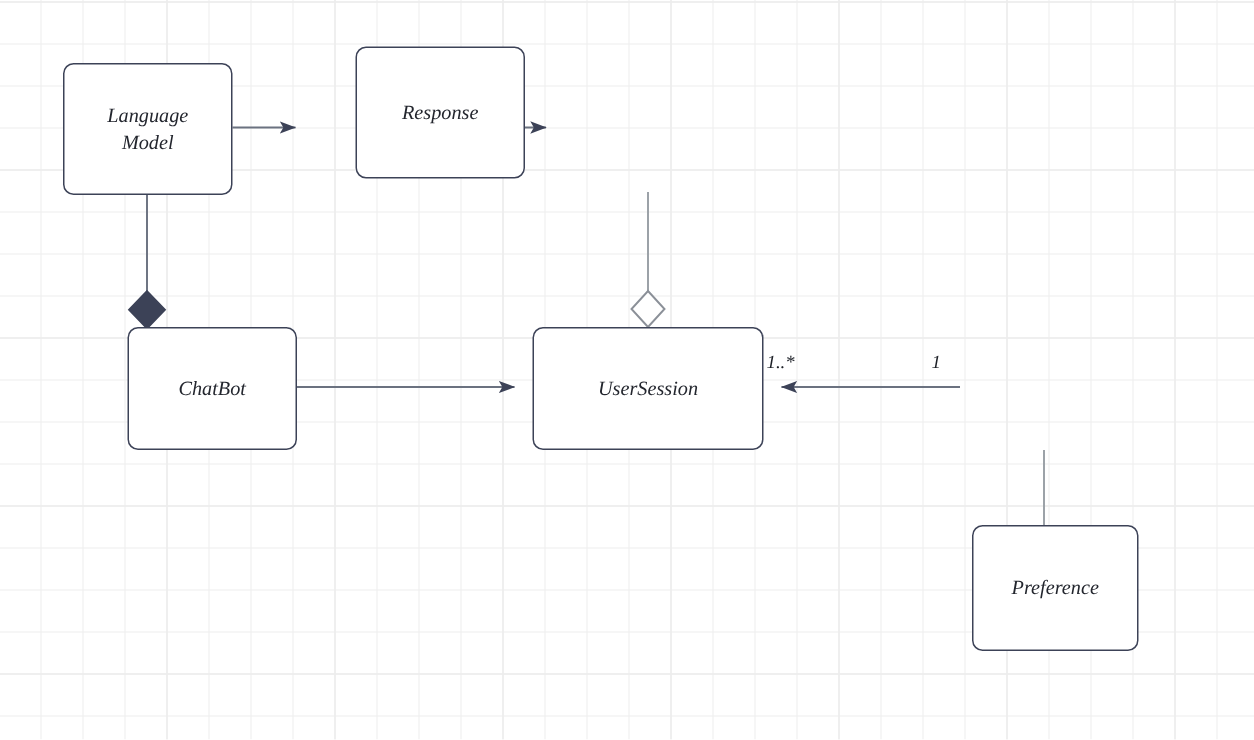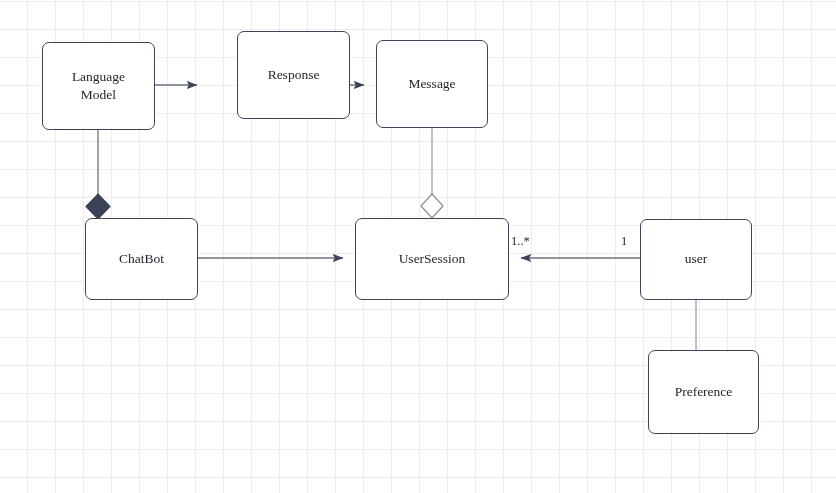--- a/index.html
+++ b/index.html
@@ -14,20 +14,21 @@
     overflow: hidden;
     background-color: #ffffff;
     background-image:
       linear-gradient(to right, #ededed 1px, transparent 1px),
       linear-gradient(to bottom, #ededed 1px, transparent 1px),
       linear-gradient(to right, #e2e2e2 1px, transparent 1px),
       linear-gradient(to bottom, #e2e2e2 1px, transparent 1px);
     background-size: 28px 28px, 28px 28px, 112px 112px, 112px 112px;
     background-position: -1px 1px, -1px 1px, -1px 1px, -1px 1px;
     font-family: "Liberation Serif", "DejaVu Serif", serif;
+    font-style: italic;
   }
   .node {
     position: absolute;
     box-sizing: border-box;
     background: #ffffff;
     border: 1.6px solid #3c4257;
     border-radius: 7px;
     display: flex;
     align-items: center;
     justify-content: center;
@@ -99,35 +100,29 @@
 
   <div class="node" style="left:42px; top:42px; width:113px; height:88px;">
     <span class="node-label">Language
 Model</span>
   </div>
 
   <div class="node" style="left:209px; top:31px; width:113px; height:88px;margin-left:28px;">
     <span class="node-label">Response</span>
   </div>
 
-  <div class="node" style="left:376px; top:40px; width:112px; height:88px;">
-    <span class="node-label">Message</span>
-  </div>
 
   <div class="node" style="left:42px; top:218px; width:113px; height:82px;margin-left:43px;">
     <span class="node-label">ChatBot</span>
   </div>
 
   <div class="node" style="left:355px; top:218px; width:154px; height:82px;">
     <span class="node-label">UserSession</span>
   </div>
 
-  <div class="node" style="left:640px; top:219px; width:112px; height:81px;">
-    <span class="node-label">user</span>
-  </div>
 
   <div class="node" style="left:648px; top:350px; width:111px; height:84px;align-items:center;">
     <span class="node-label">Preference</span>
   </div>
 
   <div class="mult" style="left:511px; top:234px;">1..*</div>
 
   <div class="mult" style="left:621px; top:234px;">1</div>
 
 </div>

